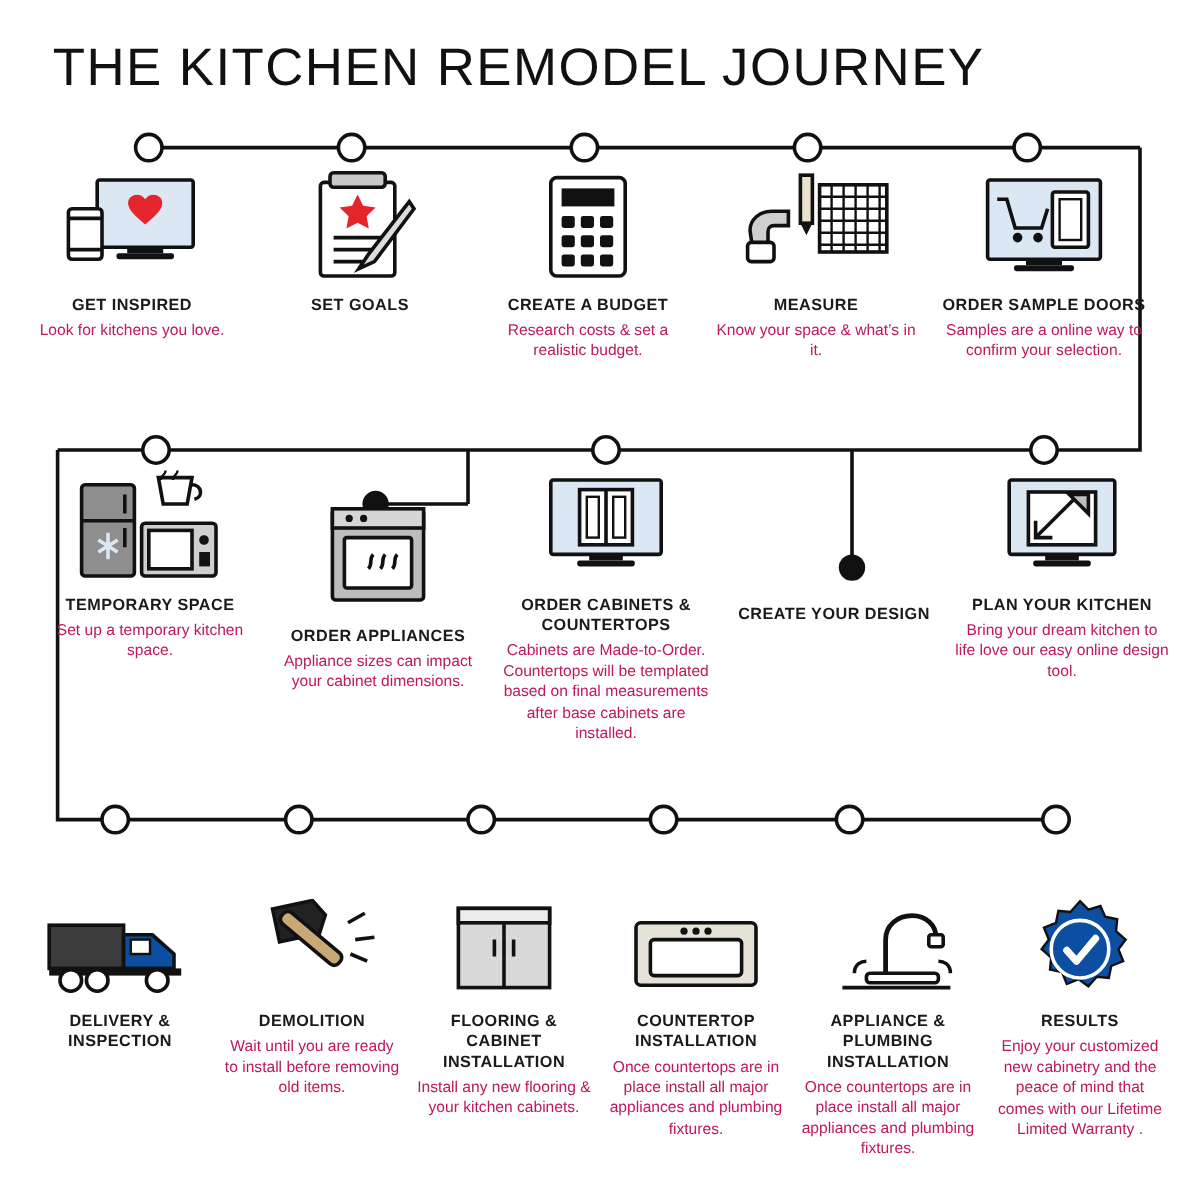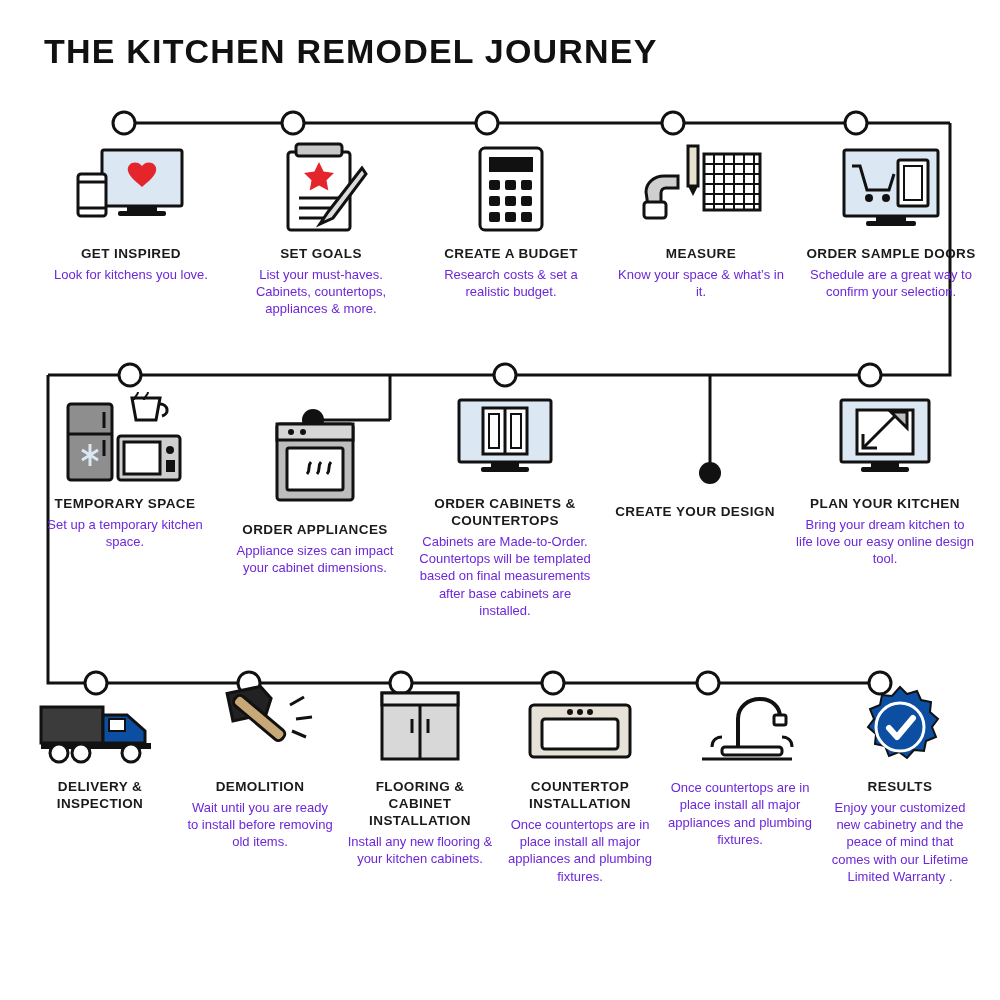--- a/index.html
+++ b/index.html
@@ -12,45 +12,45 @@
     height: 1000px;
     position: relative;
     font-family: "Liberation Sans", sans-serif;
     color: #1a1a1a;
     overflow: hidden;
   }
   .title {
     position: absolute;
     left: 44px;
     top: 32px;
-    font-size: 34px;
-    font-weight: bold;
+    font-size: 44px;
+    font-weight: normal;
     letter-spacing: 1.2px;
     color: #111111;
   }
 
   
   svg.wires {
     position: absolute;
     left: 0;
     top: 0;
     width: 1000px;
     height: 1000px;
     pointer-events: none;
   }
 
   
   .row {
     position: absolute;
     display: flex;
     box-sizing: border-box;
   }
-  #row1 { left: 36px; top: 140px; width: 950px; }
+  #row1 { left: 15px; top: 140px; width: 950px; }
   #row2 { left: 30px; top: 390px; width: 950px; }
-  #row3 { left: 20px; top: 673px; width: 960px; }
+  #row3 { left: 20px; top: 737px; width: 960px; }
 
   .step {
     box-sizing: border-box;
     text-align: center;
     padding: 0 6px;
   }
   .art {
     height: 96px;
     display: flex;
     align-items: flex-end;
@@ -60,21 +60,21 @@
   .step-title {
     font-size: 13.5px;
     font-weight: bold;
     line-height: 1.25;
     letter-spacing: 0.4px;
     margin-bottom: 3px;
   }
   .step-desc {
     font-size: 13px;
     line-height: 1.33;
-    color: #6d28d9;
+    color: #be185d;
   }
 
   
   #row1 .step { width: 190px; }
   #row2 .step { width: 190px; }
   #row3 .step { width: 160px; }
 
   
   .drop-sm { margin-top: 18px; }
 </style>
@@ -151,21 +151,20 @@
         <rect x="22" y="12" width="62" height="78" rx="3" fill="#ffffff" stroke="#111" stroke-width="3"></rect>
         <rect x="30" y="4" width="46" height="12" rx="3" fill="#c8c8c8" stroke="#111" stroke-width="3"></rect>
         <path d="M53 22l4.6 9.4 10.4 1.5-7.5 7.3 1.8 10.3L53 45.6 43.7 50.5l1.8-10.3-7.5-7.3 10.4-1.5z" fill="#e4252b"></path>
         <line x1="33" y1="58" x2="73" y2="58" stroke="#111" stroke-width="3"></line>
         <line x1="33" y1="68" x2="73" y2="68" stroke="#111" stroke-width="3"></line>
         <line x1="33" y1="78" x2="60" y2="78" stroke="#111" stroke-width="3"></line>
         <path d="M96 28L62 72l-8 12 13-6 33-44z" fill="#dcdcdc" stroke="#111" stroke-width="3"></path>
       </svg>
     </div>
     <div class="step-title">SET GOALS</div>
-    <div class="step-desc">List your must-haves. Cabinets, countertops, appliances &amp; more.</div>
   </div>
 
   <div class="step">
     <div class="art">
       <svg width="78" height="94" viewBox="0 0 78 94">
         <rect x="8" y="6" width="62" height="82" rx="5" fill="#ffffff" stroke="#111" stroke-width="3"></rect>
         <rect x="17" y="15" width="44" height="15" fill="#111"></rect>
         <g fill="#111">
           <rect x="17" y="38" width="11" height="10" rx="2"></rect>
           <rect x="33" y="38" width="11" height="10" rx="2"></rect>
@@ -216,21 +215,21 @@
         <rect x="62" y="16" width="30" height="46" rx="2" fill="#ffffff" stroke="#111" stroke-width="3"></rect>
         <rect x="68" y="22" width="18" height="34" fill="none" stroke="#111" stroke-width="2"></rect>
         <path d="M16 22h8l7 24h22l5-16" fill="none" stroke="#111" stroke-width="3"></path>
         <circle cx="33" cy="54" r="4" fill="#111"></circle>
         <circle cx="50" cy="54" r="4" fill="#111"></circle>
         <rect x="40" y="72" width="30" height="5" fill="#111"></rect>
         <rect x="30" y="77" width="50" height="5" rx="2" fill="#111"></rect>
       </svg>
     </div>
     <div class="step-title">ORDER SAMPLE DOORS</div>
-    <div class="step-desc">Schedule are a great way to confirm your selection.</div>
+    <div class="step-desc">Samples are a online way to confirm your selection.</div>
   </div>
 </div>
 
 <div class="row" id="row2">
 
   <div class="step">
     <div class="art">
       <svg width="130" height="96" viewBox="0 0 130 96">
         <rect x="8" y="14" width="44" height="76" rx="3" fill="#8e8e8e" stroke="#111" stroke-width="3"></rect>
         <line x1="8" y1="44" x2="52" y2="44" stroke="#111" stroke-width="3"></line>
@@ -369,20 +368,21 @@
   <div class="step">
     <div class="art">
       <svg width="116" height="84" viewBox="0 0 116 84">
         <path d="M56 64V34c0-12 10-20 22-20s20 8 20 18" fill="none" stroke="#111" stroke-width="4"></path>
         <rect x="92" y="30" width="12" height="10" rx="2" fill="#ffffff" stroke="#111" stroke-width="3"></rect>
         <rect x="40" y="62" width="60" height="8" rx="3" fill="#ffffff" stroke="#111" stroke-width="3"></rect>
         <path d="M30 62c0-8 6-10 10-10M110 62c0-8-6-10-10-10" fill="none" stroke="#111" stroke-width="3"></path>
         <line x1="20" y1="74" x2="110" y2="74" stroke="#111" stroke-width="3"></line>
       </svg>
     </div>
+    <div class="step-title">APPLIANCE &amp; PLUMBING INSTALLATION</div>
     <div class="step-desc">Once countertops are in place install all major appliances and plumbing fixtures.</div>
   </div>
 
   <div class="step">
     <div class="art">
       <svg width="84" height="84" viewBox="0 0 84 84">
         <path d="M42 2l7 7 10-3 4 9 10 2-1 10 8 7-6 8 4 10-10 4-2 10-10-1-7 8-8-6-10 4-4-10-10-2 1-10-8-7 6-8-4-10 10-4 2-10 10 1z" fill="#0b4ea2" stroke="#111" stroke-width="2"></path>
         <circle cx="42" cy="42" r="24" fill="#0b4ea2" stroke="#ffffff" stroke-width="3"></circle>
         <path d="M31 43l8 9 16-19" fill="none" stroke="#ffffff" stroke-width="6" stroke-linecap="round" stroke-linejoin="round"></path>
       </svg>

